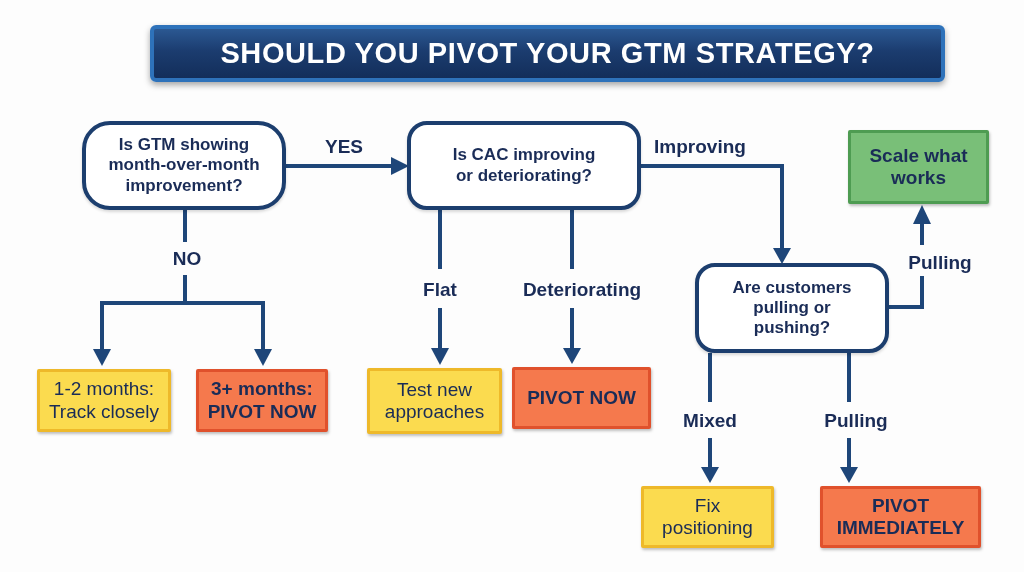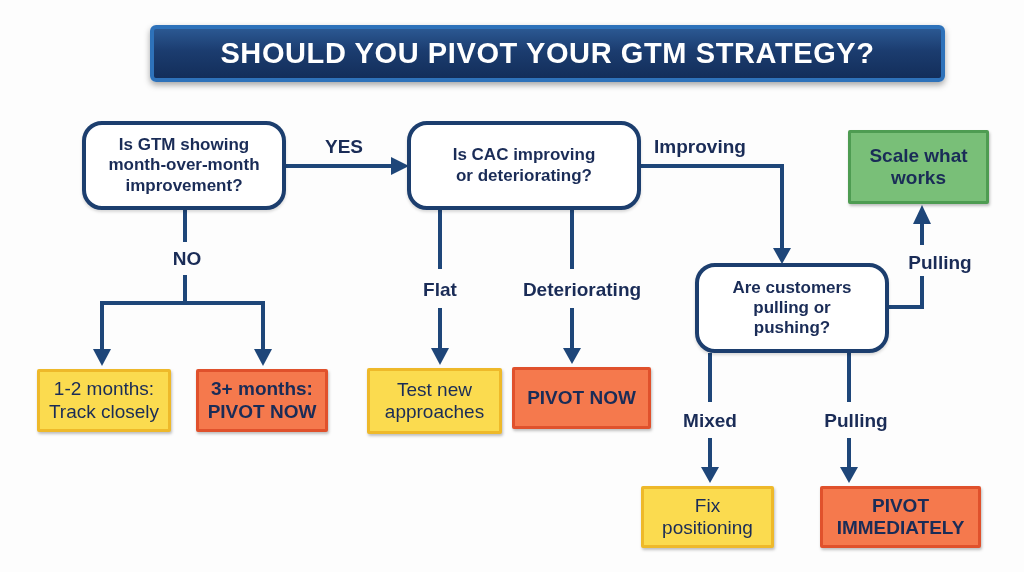--- a/index.html
+++ b/index.html
@@ -136,21 +136,21 @@
       <path d="M849,353 V402"></path>
       <path d="M849,438 V469"></path>
       <polygon points="840,467 858,467 849,483"></polygon>
     </g>
   </svg>
 
   <div class="banner">
     <span>SHOULD YOU PIVOT YOUR GTM STRATEGY?</span>
   </div>
 
-  <div class="node decision" style="left:82px; top:121px; width:204px; height:89px;">Is GTM showing
+  <div class="node decision" style="left:82px; top:121px; width:204px; height:89px;border-radius:28px;">Is GTM showing
 month-over-month
 improvement?</div>
   <div class="node decision" style="left:407px; top:121px; width:234px; height:89px;">Is CAC improving
 or deteriorating?</div>
   <div class="node decision" style="left:695px; top:263px; width:194px; height:90px;">Are customers
 pulling or
 pushing?</div>
 
   <div class="node outcome green" style="left:848px; top:130px; width:141px; height:74px;">Scale what
 works</div>

